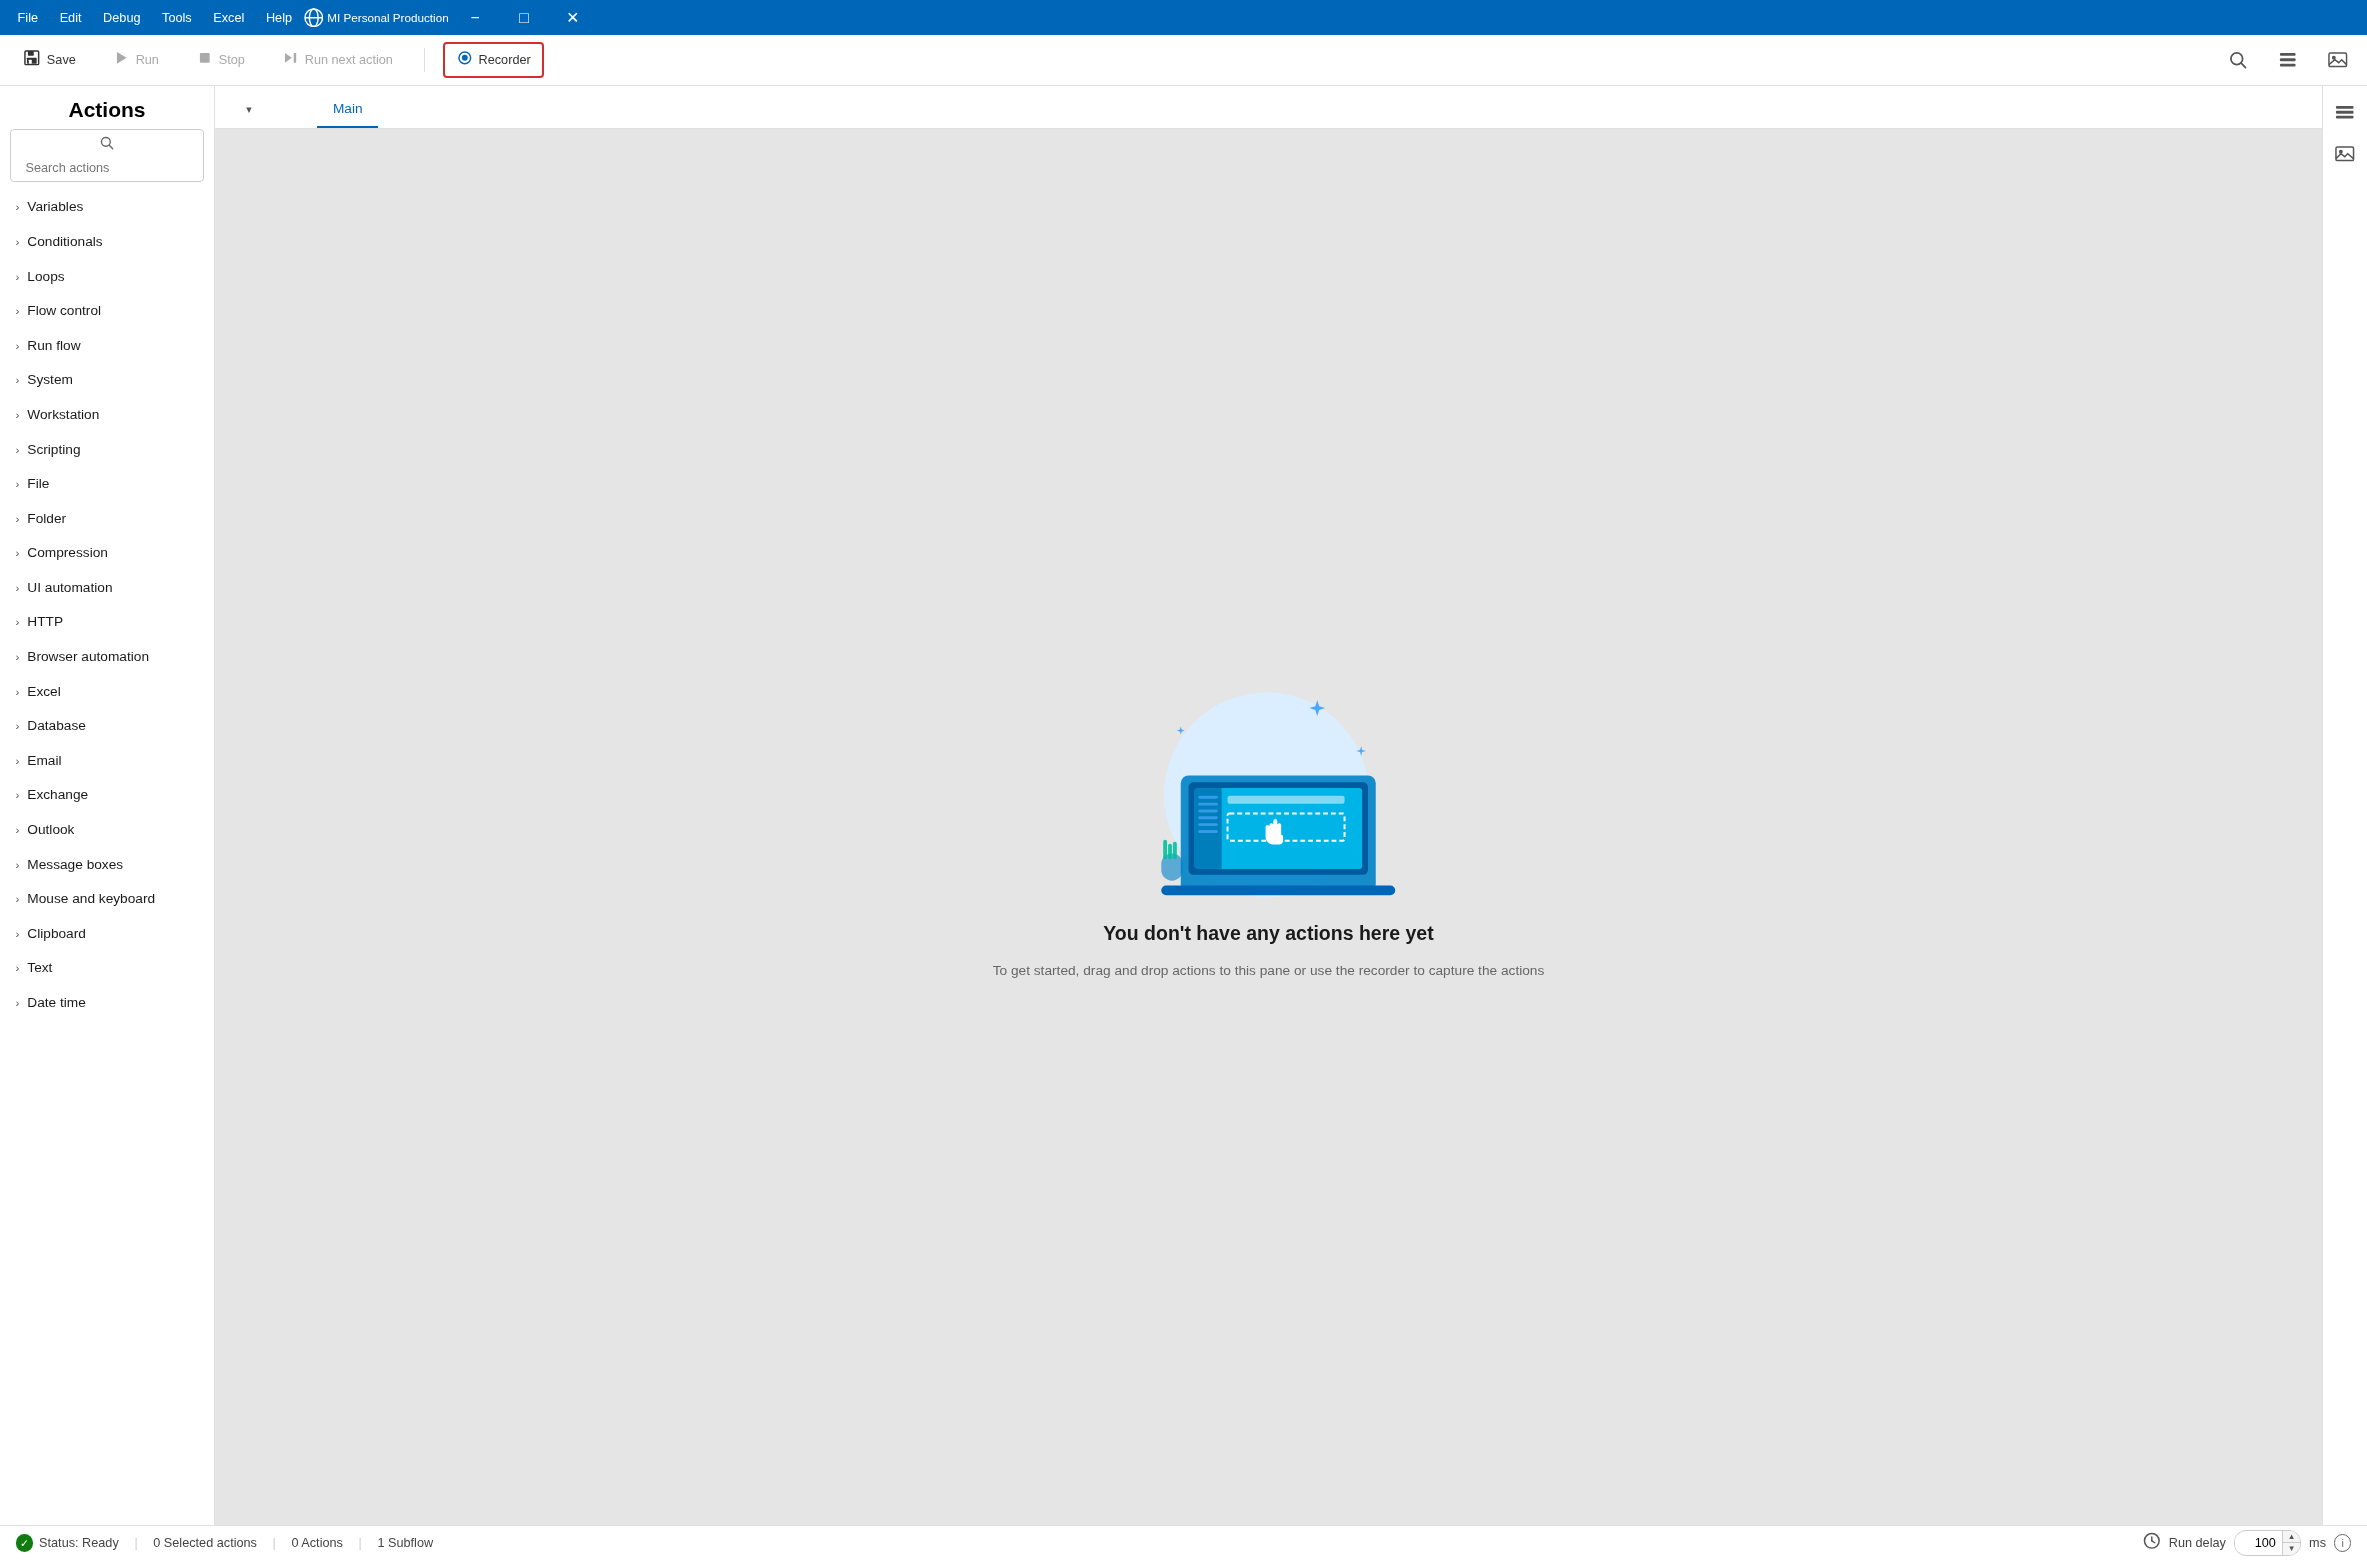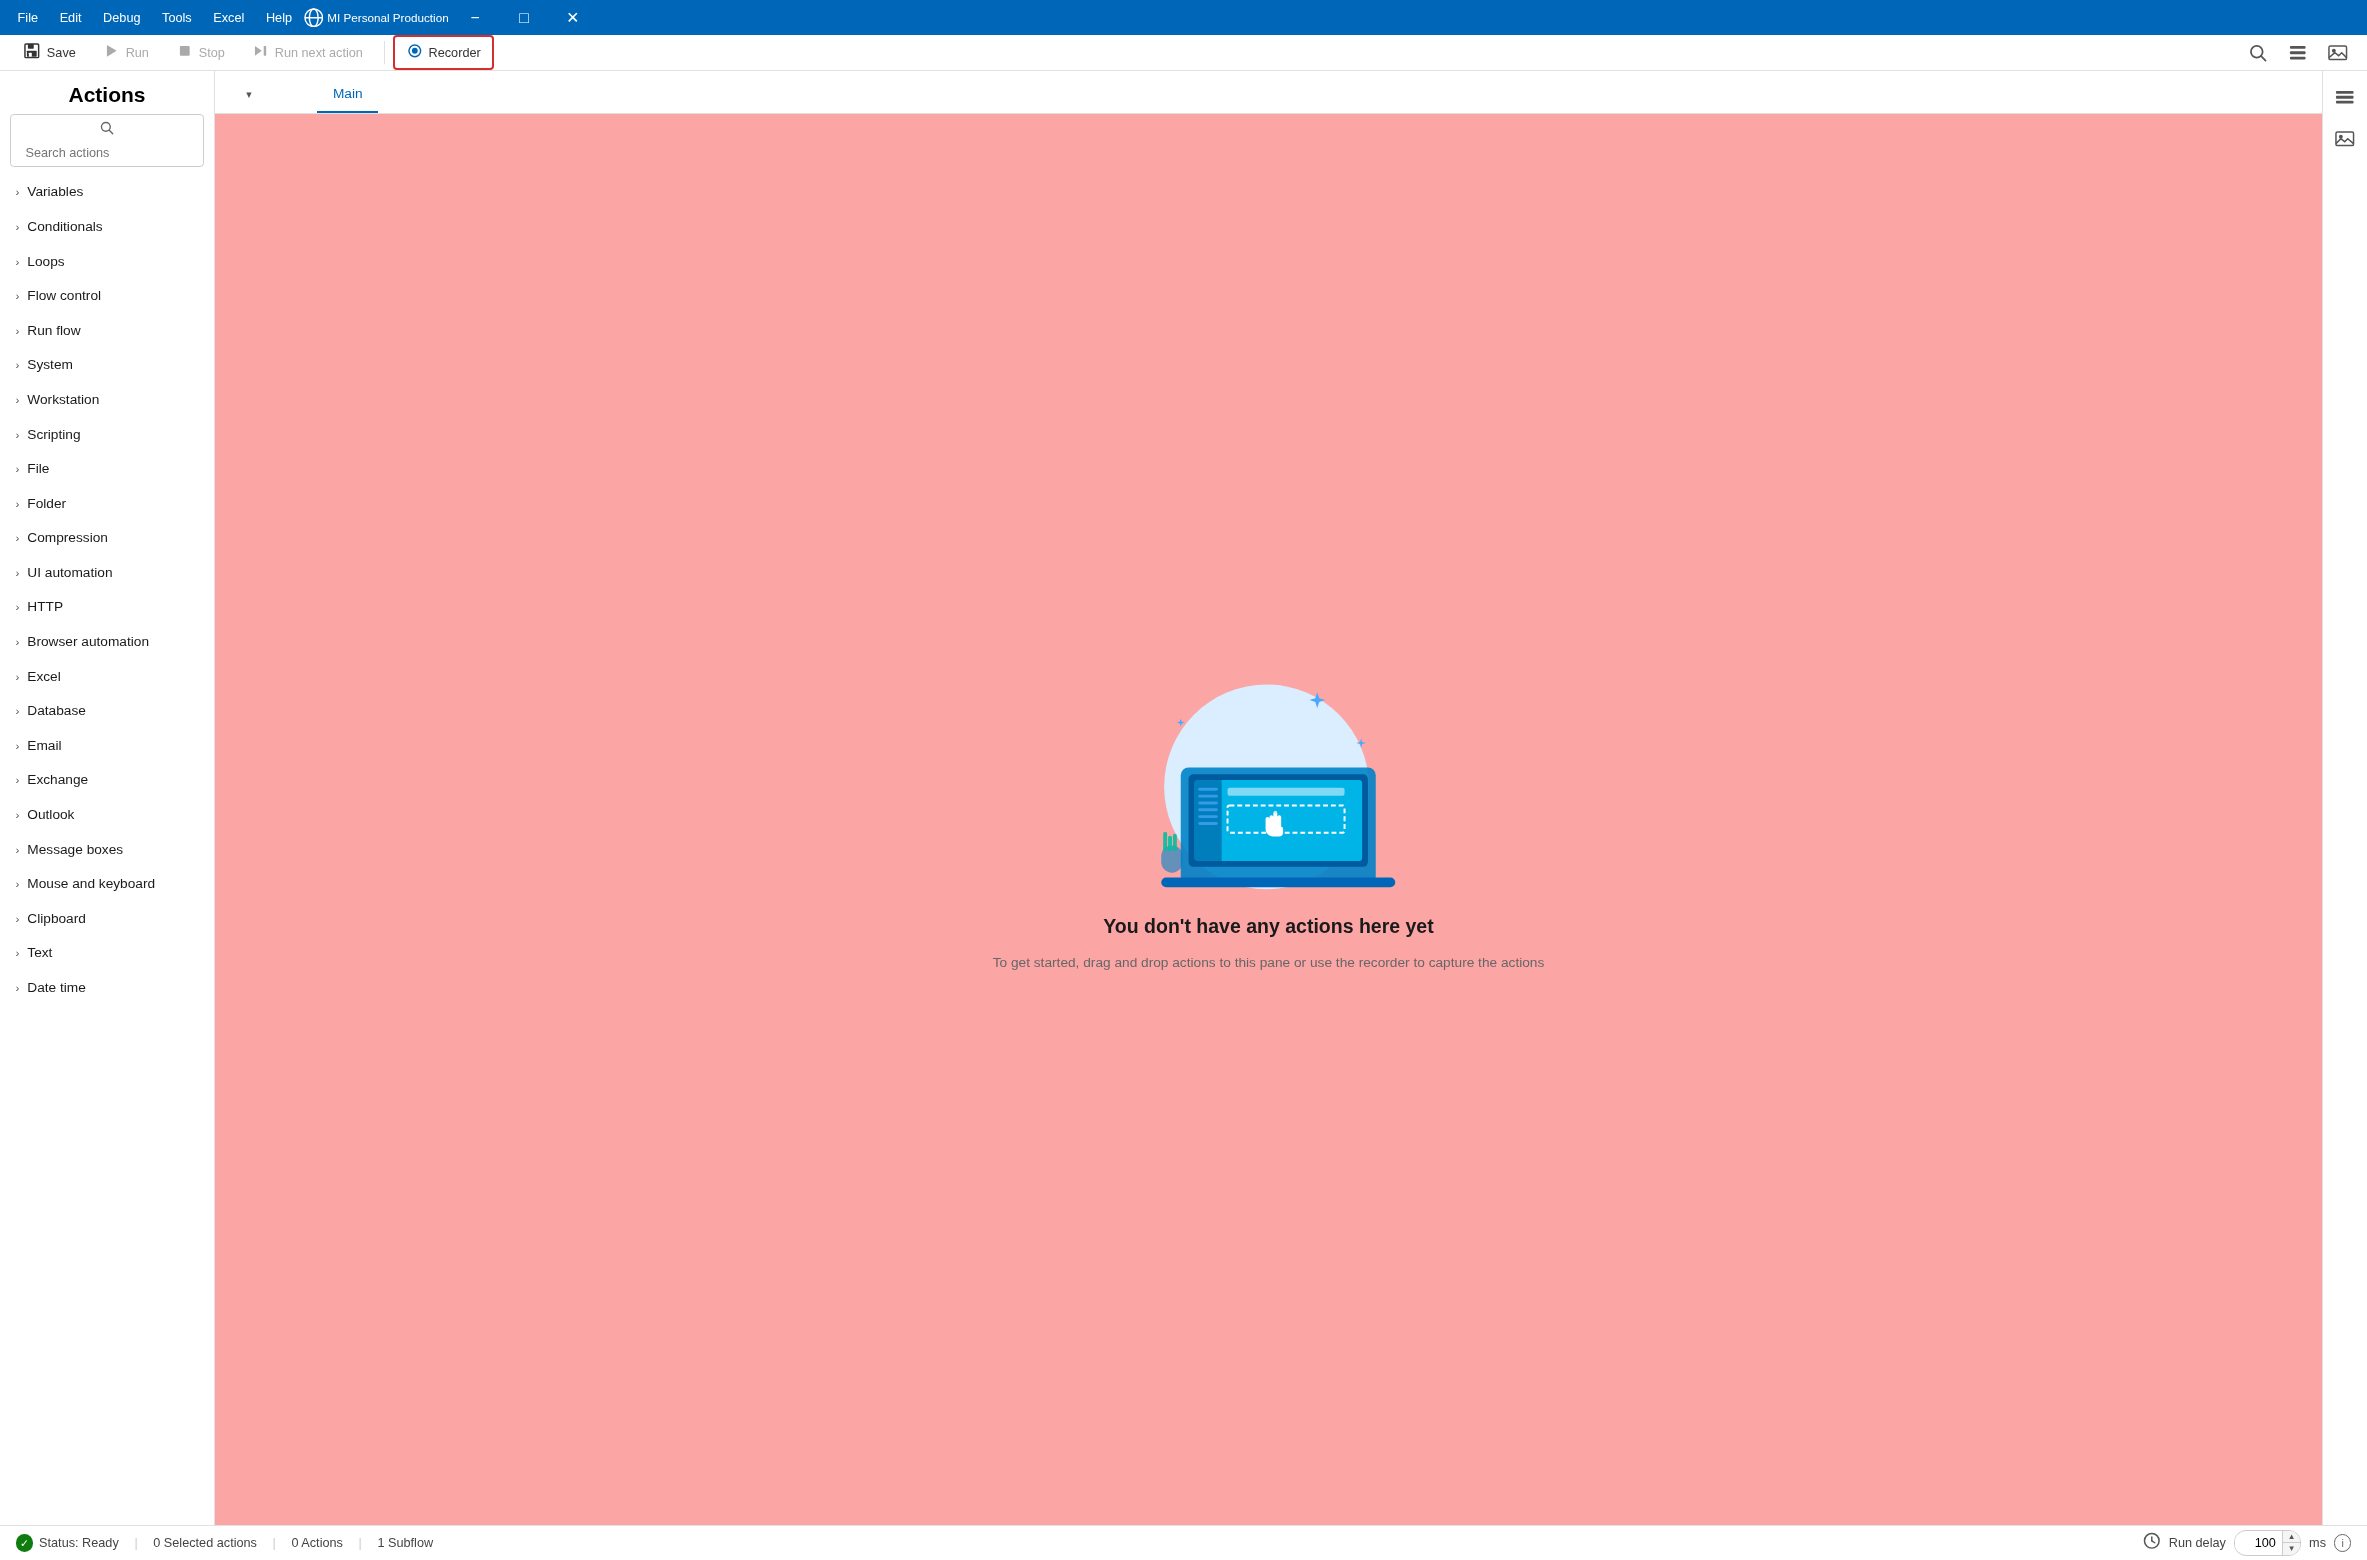--- a/index.html
+++ b/index.html
@@ -53,26 +53,26 @@
     
     .app-container {
       flex: 1;
       display: flex;
       flex-direction: column;
       overflow: hidden;
     }
 
     
     .toolbar {
-      height: 36px;
+      height: 51px;
       border-bottom: 1px solid #e0e0e0;
       display: flex;
       align-items: center;
       padding: 0 11.7px;
-      gap: 5px;
+      gap: 15px;
       flex-shrink: 0;
       background: #fff;
     }
     .toolbar-btn {
       display: flex;
       align-items: center;
       gap: 5.9px;
       padding: 5.9px 11.7px;
       border: none;
       background: transparent;
@@ -222,21 +222,21 @@
       flex-direction: column;
     }
 
     
     .canvas {
       flex: 1;
       display: flex;
       flex-direction: column;
       align-items: center;
       justify-content: center;
-      background: #fca5a5;
+      background: #e5e5e5;
       position: relative;
     }
     .empty-state {
       display: flex;
       flex-direction: column;
       align-items: center;
       justify-content: center;
       gap: 15.6px;
     }
     .empty-illustration {

